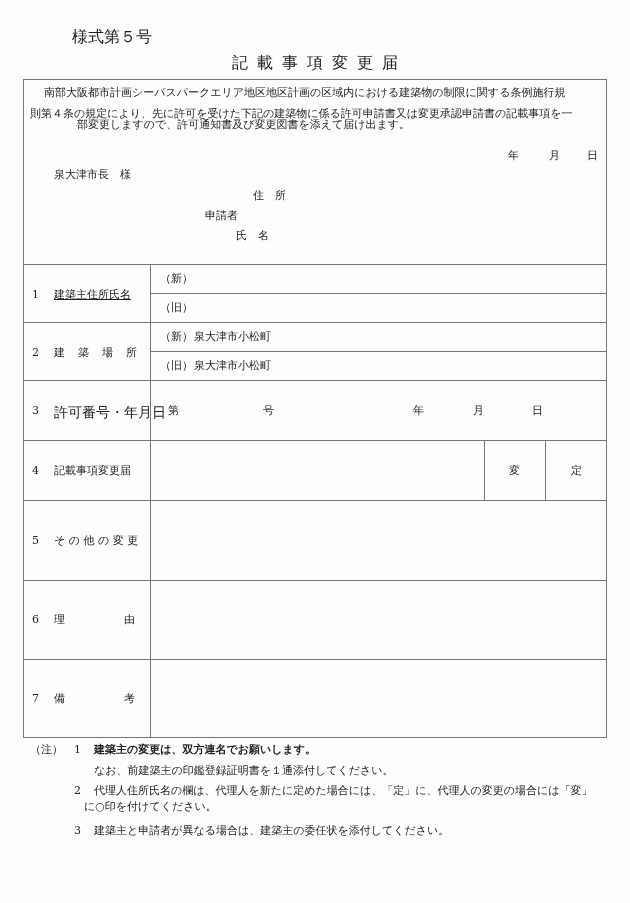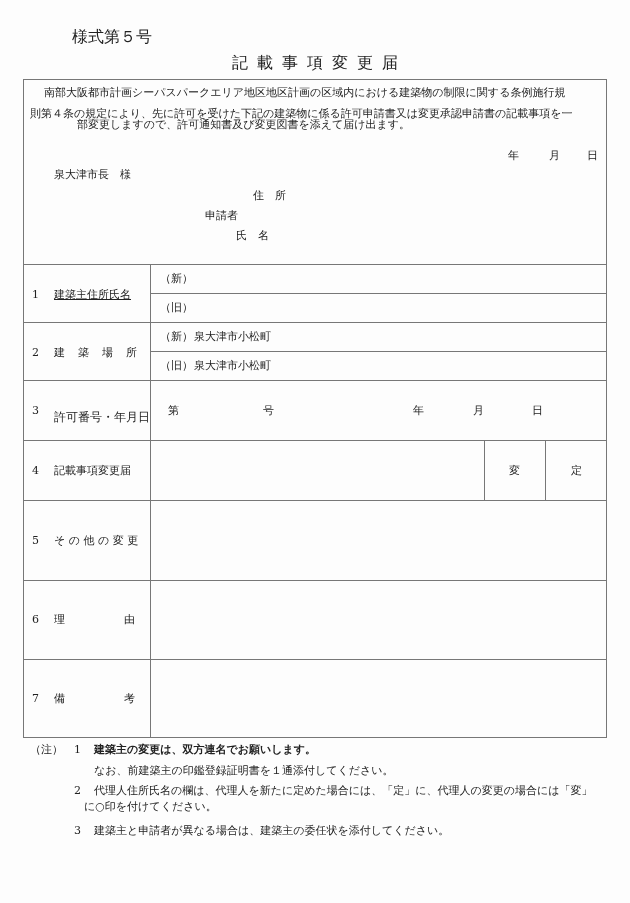--- a/index.html
+++ b/index.html
@@ -60,21 +60,21 @@
 <div class="abs cell-in" style="left:200px;top:297px;width:400px;height:22px;"></div>
 
 <div class="abs lbl" style="left:32px;top:347px;">2</div>
 <div class="abs lbl" style="left:54px;top:347px;letter-spacing:1px;">建　築　場　所</div>
 <div class="abs cell-in" style="left:160px;top:331px;">（新）</div>
 <div class="abs cell-in" style="left:194px;top:331px;">泉大津市小松町</div>
 <div class="abs cell-in" style="left:160px;top:360px;">（旧）</div>
 <div class="abs cell-in" style="left:194px;top:360px;">泉大津市小松町</div>
 
 <div class="abs lbl" style="left:32px;top:405px;">3</div>
-<div class="abs lbl" style="left:54px;top:405px;font-size:12px;margin-top:6px;">許可番号・年月日</div>
+<div class="abs lbl" style="left:54px;top:405px;font-size:14px;">許可番号・年月日</div>
 <div class="abs cell-in" style="left:168px;top:405px;">第</div>
 <div class="abs" style="left:185px;top:400px;width:72px;height:20px;"></div>
 <div class="abs cell-in" style="left:263px;top:405px;">号</div>
 <div class="abs cell-in" style="left:413px;top:405px;">年</div>
 <div class="abs cell-in" style="left:473px;top:405px;">月</div>
 <div class="abs cell-in" style="left:532px;top:405px;">日</div>
 
 <div class="abs lbl" style="left:32px;top:465px;">4</div>
 <div class="abs lbl" style="left:54px;top:465px;">記載事項変更届</div>
 <div class="abs" style="left:155px;top:445px;width:324px;height:50px;"></div>

